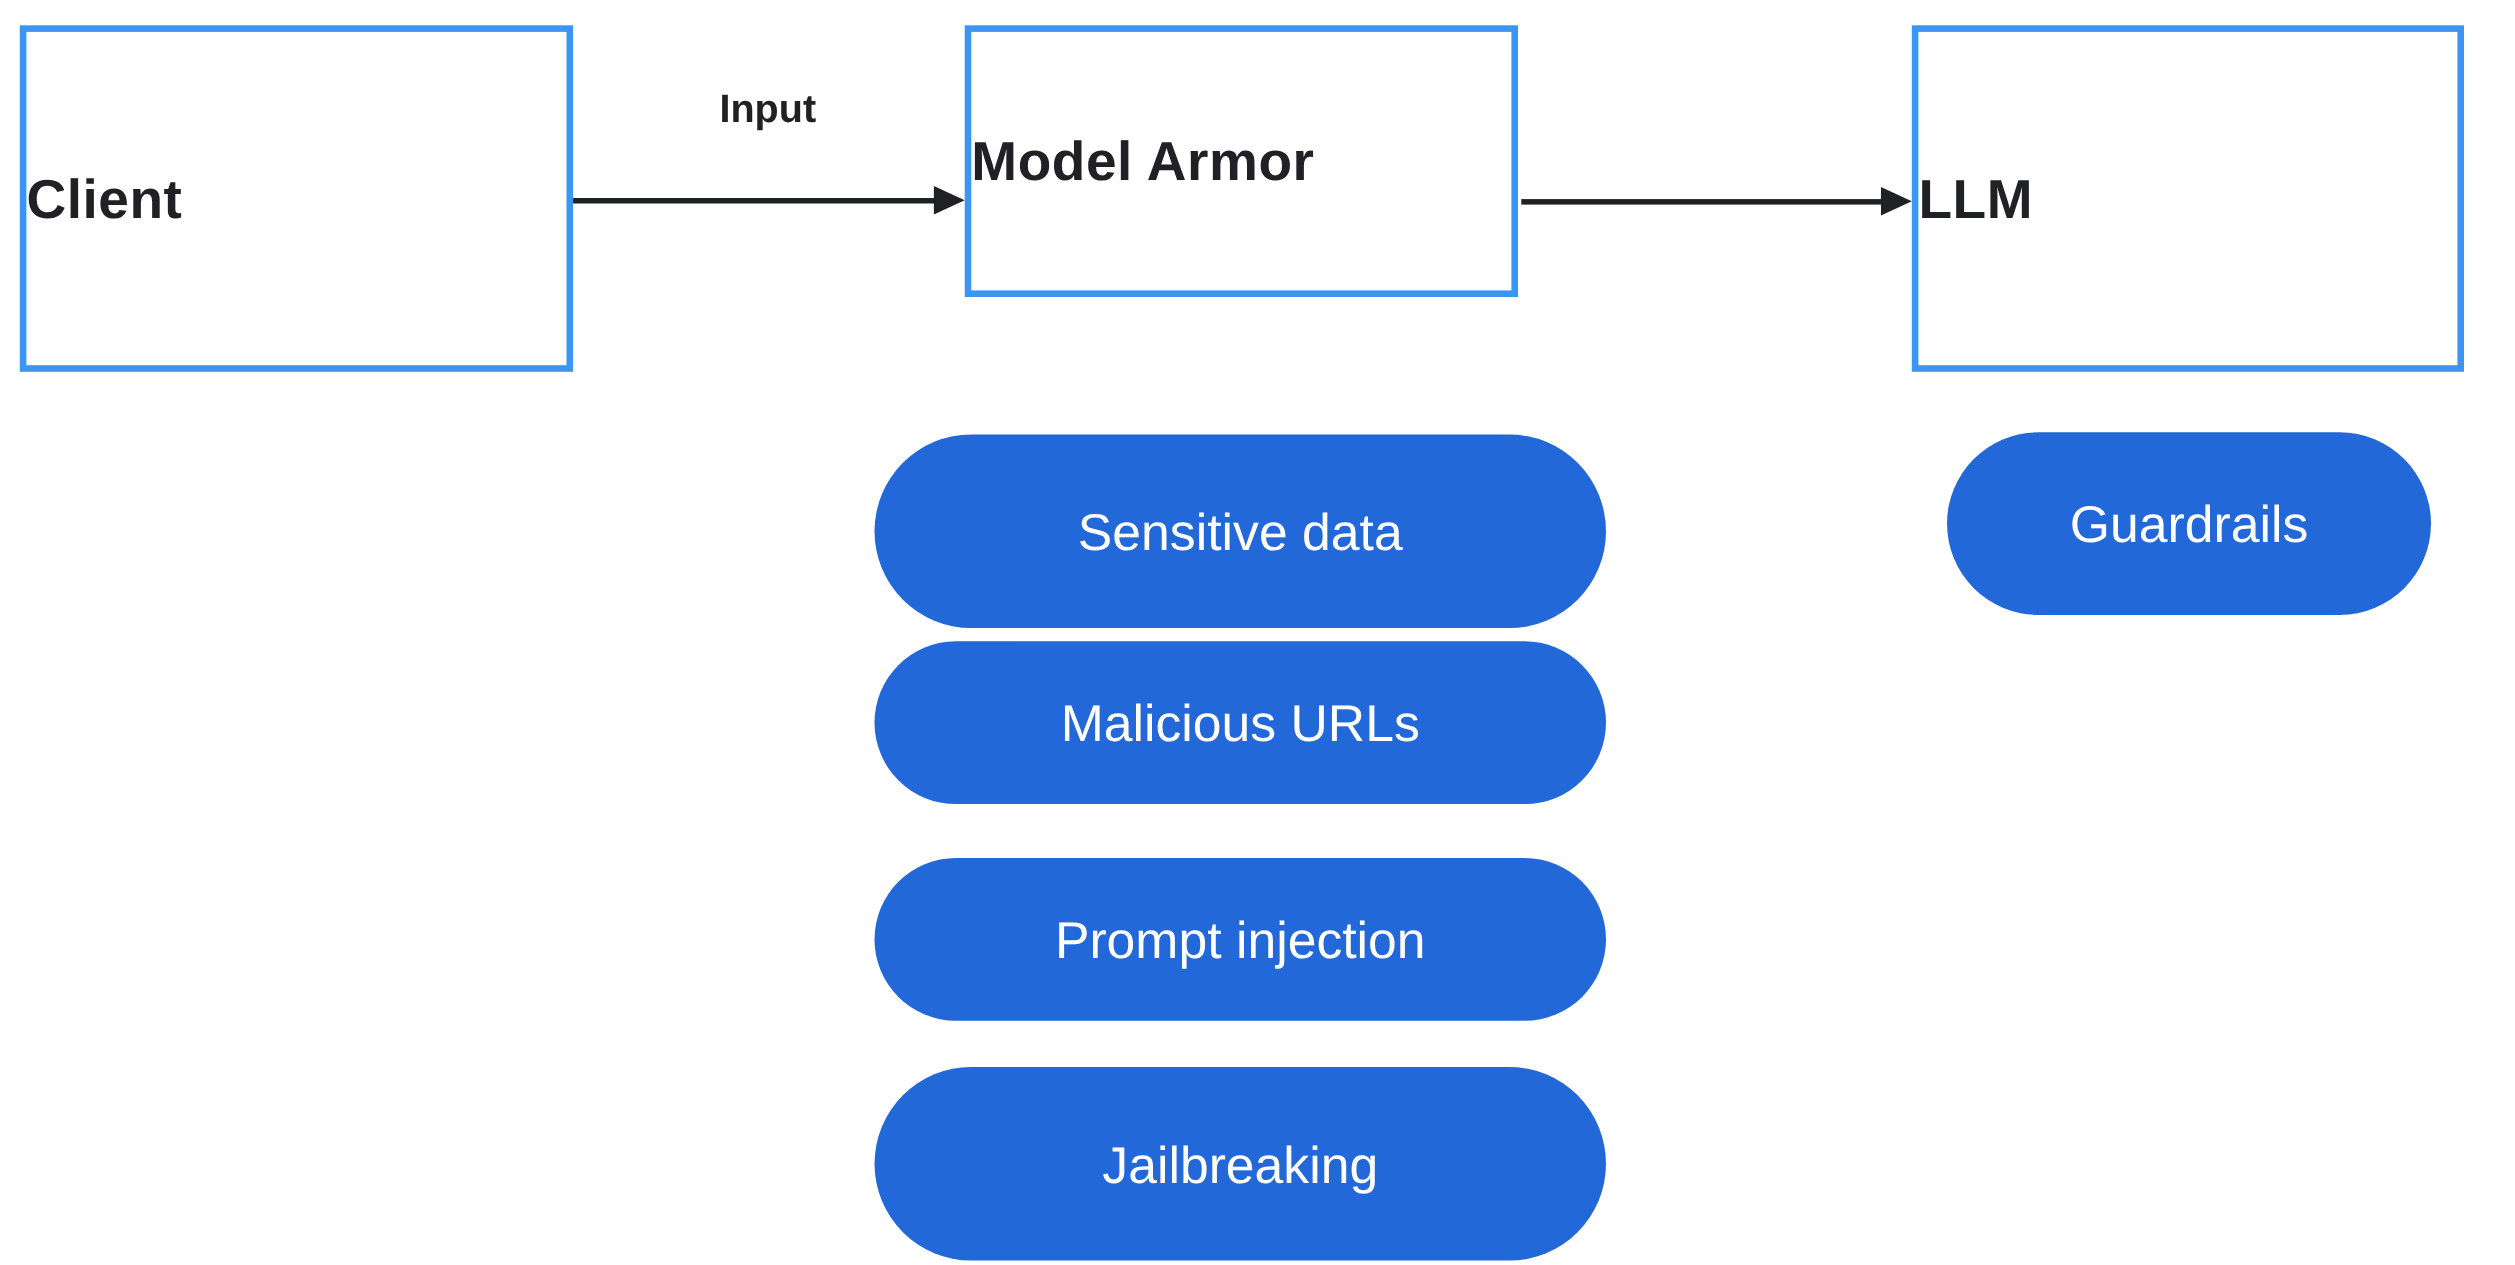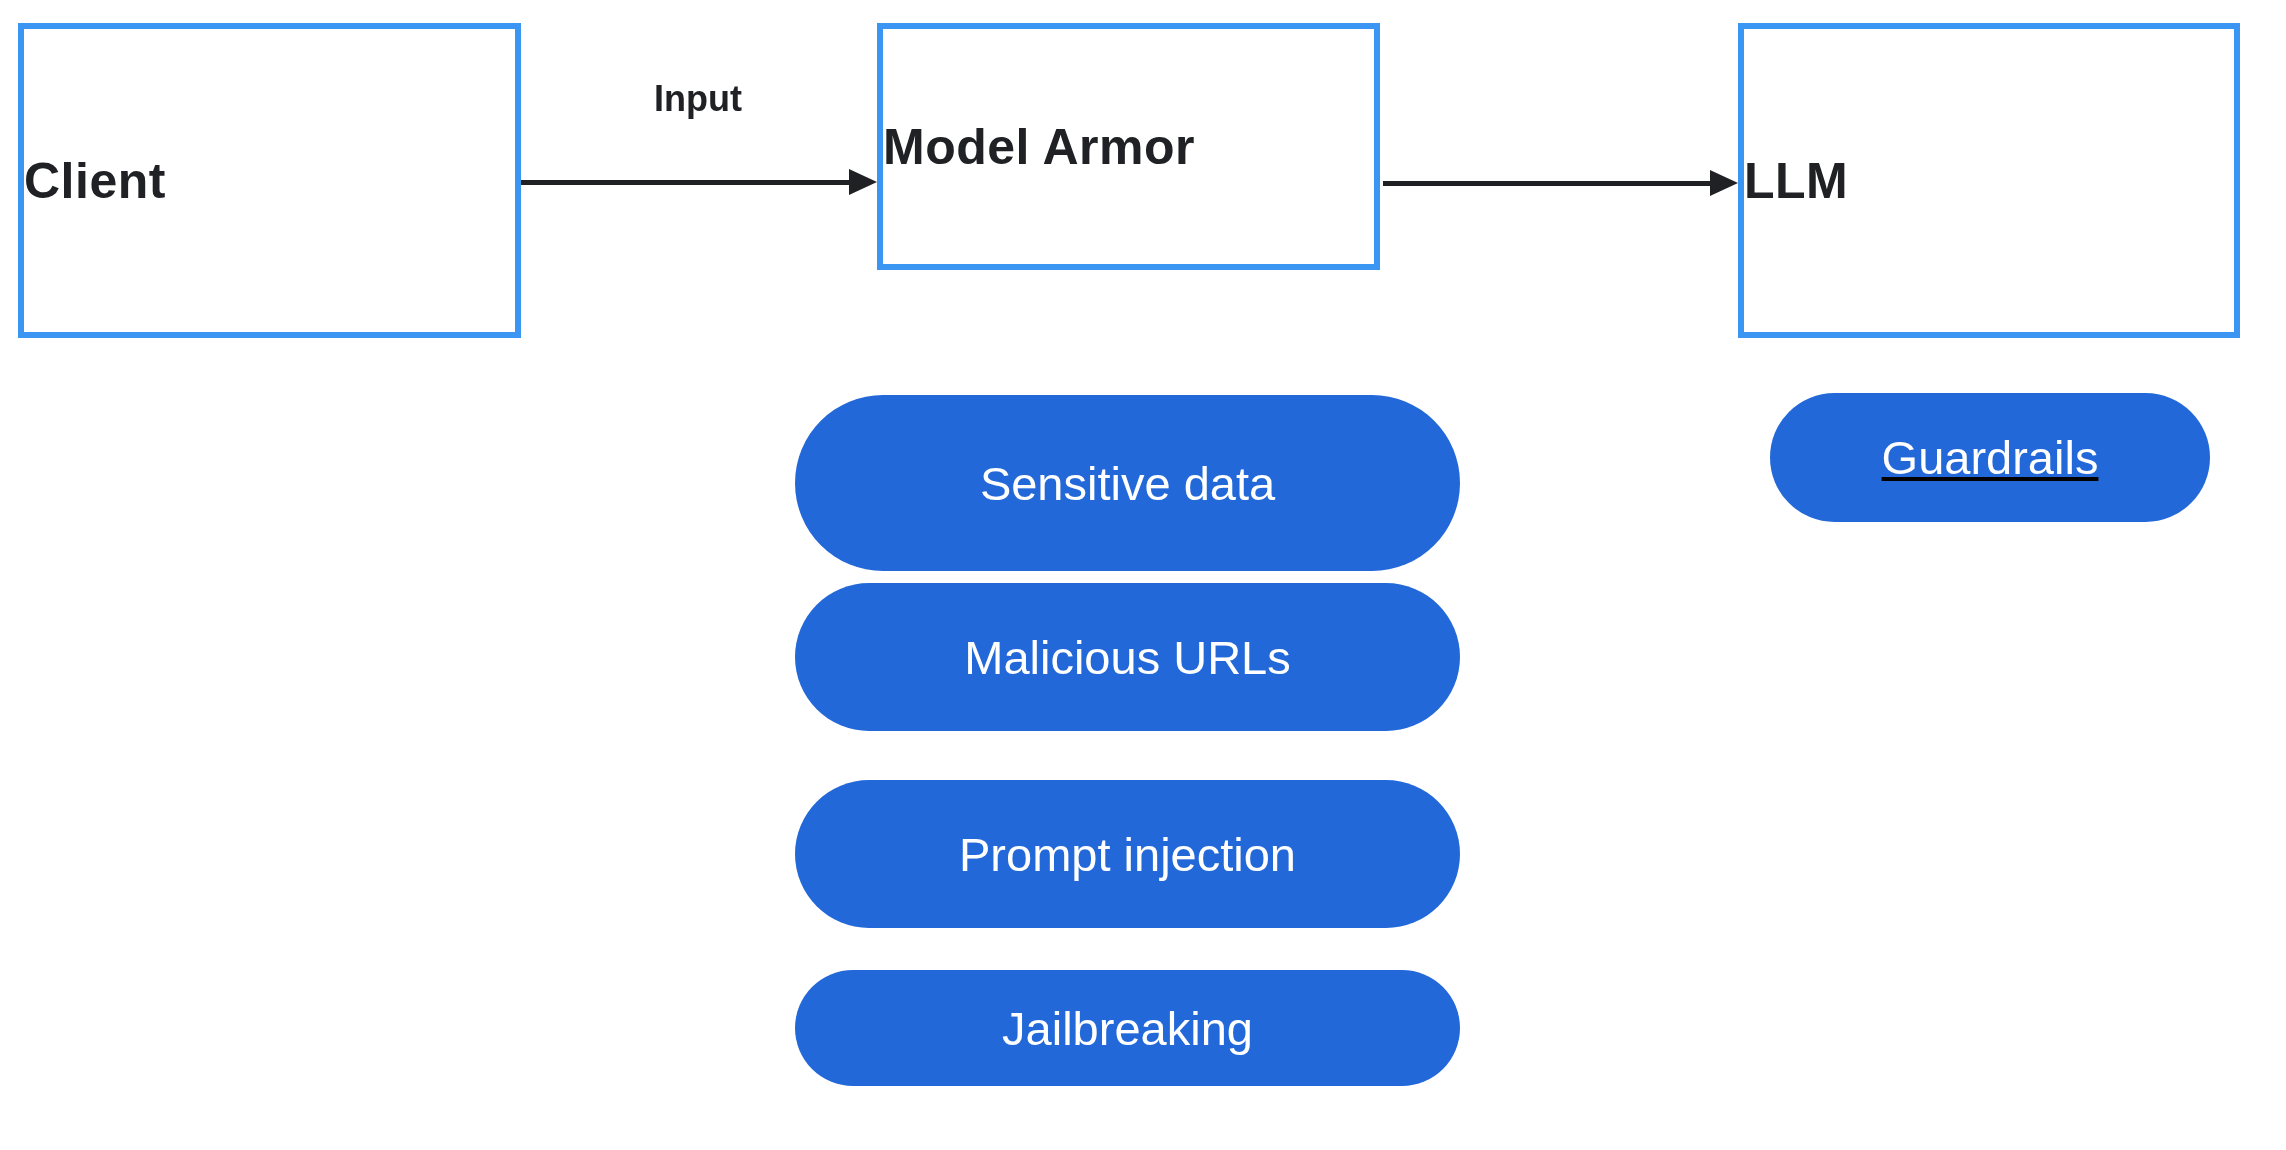--- a/index.html
+++ b/index.html
@@ -70,22 +70,22 @@
   #arrow1-line { left: 521px;  top: 180px; width: 330px; }
   #arrow1-head { left: 849px;  top: 169px; }
   #arrow2-line { left: 1383px; top: 181px; width: 328px; }
   #arrow2-head { left: 1710px; top: 170px; }
   
   #edge-input-label { left: 698px; top: 78px; }
   
   #pill-sensitive-data   { left: 795px;  top: 395px; width: 665px; height: 176px; }
   #pill-malicious-urls   { left: 795px;  top: 583px; width: 665px; height: 148px; }
   #pill-prompt-injection { left: 795px;  top: 780px; width: 665px; height: 148px; }
-  #pill-jailbreaking     { left: 795px;  top: 970px; width: 665px; height: 116px; }
-  #pill-guardrails       { left: 1770px; top: 393px; width: 440px; height: 129px; text-decoration: underline; }
+  #pill-jailbreaking     { left: 795px;  top: 970px; width: 665px; height: 176px; }
+  #pill-guardrails       { left: 1770px; top: 393px; width: 440px; height: 166px; }
 </style>
 </head>
 <body>
 
 <div class="canvas">
 
   <div class="node" id="node-client">
     <span class="node-label">Client</span>
   </div>
 

